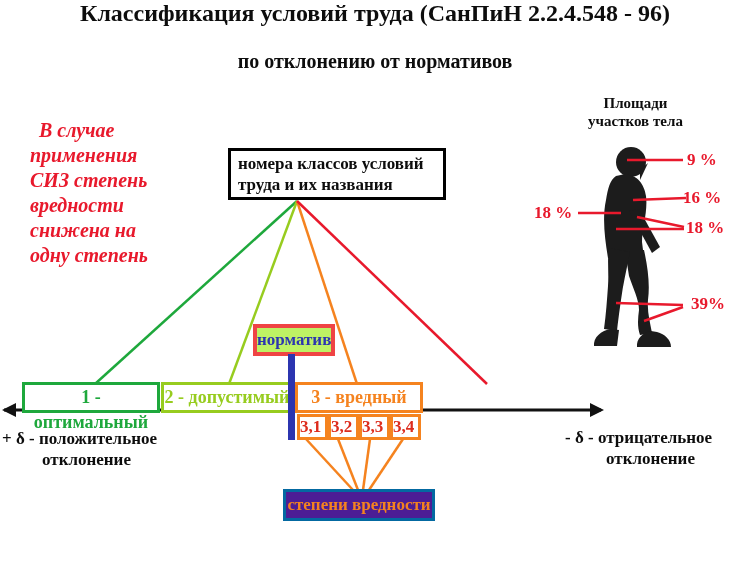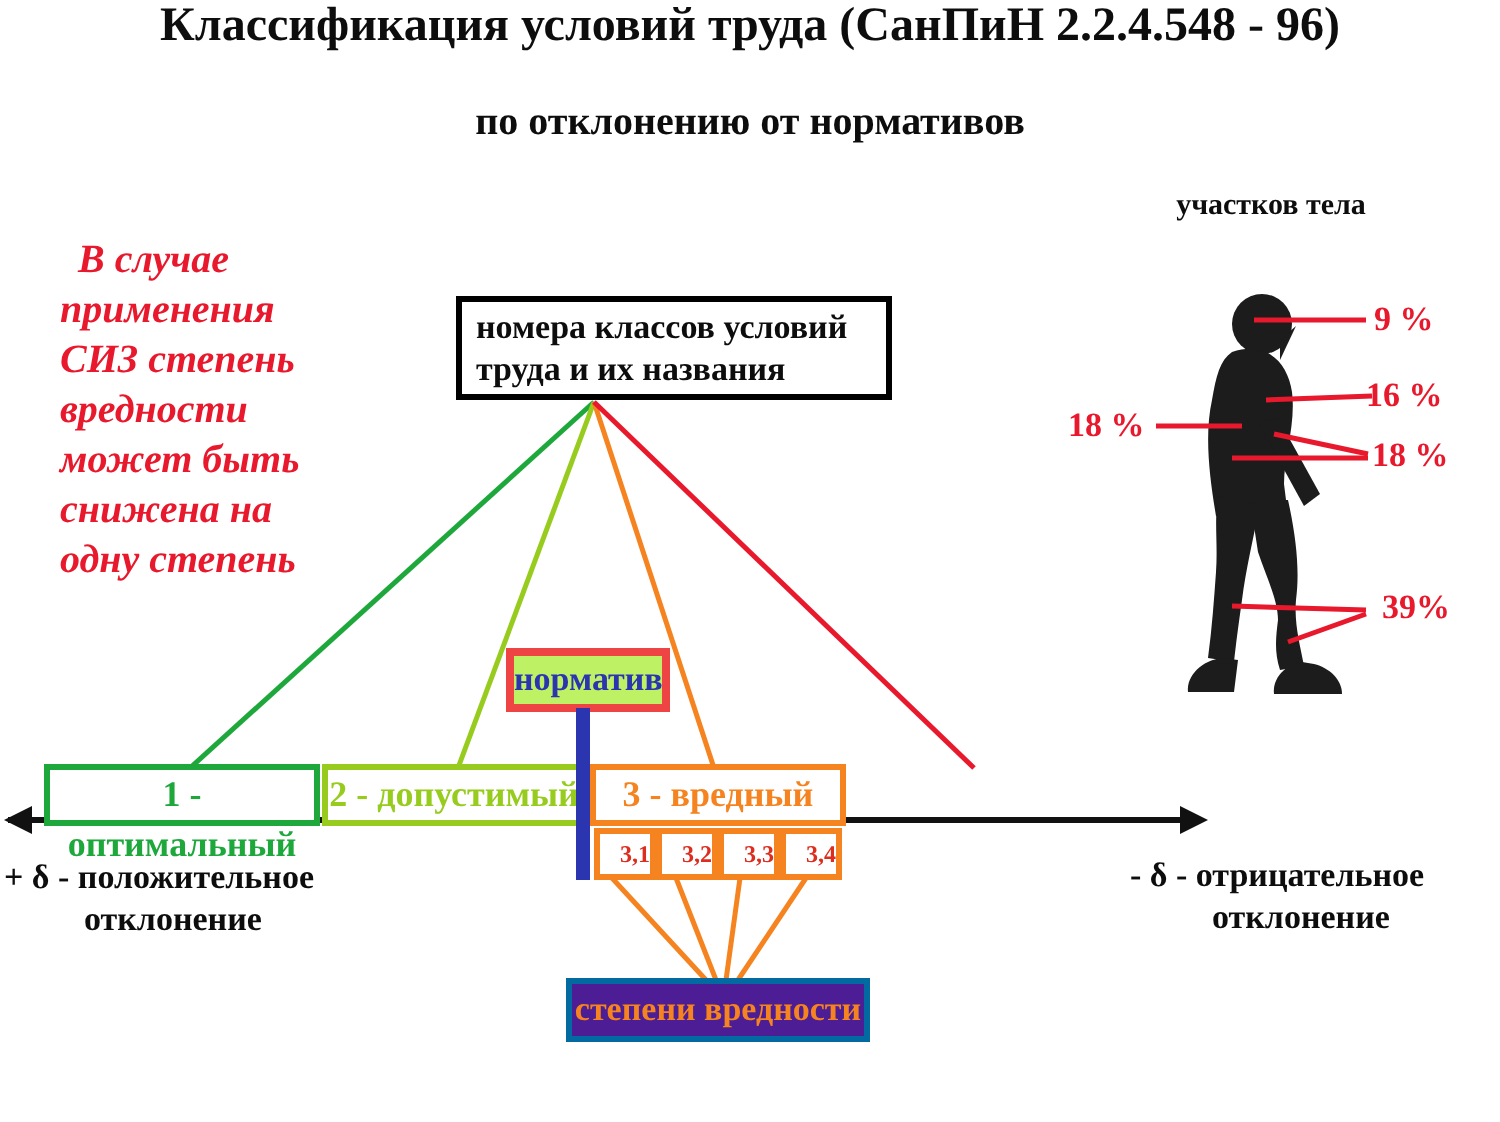--- a/index.html
+++ b/index.html
@@ -25,21 +25,21 @@
             color:#2c35b0;font-size:17px;font-weight:bold;text-align:center;line-height:24px;}
 
   .cls{top:382px;height:25px;background:#fff;border-width:3px;border-style:solid;
        font-size:18px;font-weight:bold;text-align:center;line-height:25px;}
   .cls1{left:22px;width:132px;border-color:#1ea83c;color:#1ea83c;}
   .cls2{left:161px;width:126px;border-color:#97cc1f;color:#97cc1f;}
   .cls3{left:295px;width:122px;border-color:#f5831f;color:#f5831f;}
   .cls4{left:430px;width:120px;border-color:#e8192c;color:#e8192c;}
 
   .deg{top:414px;width:25px;height:20px;background:#fff;border:3px solid #f5831f;
-       color:#dd2d1e;font-size:12px;font-weight:bold;text-align:right;line-height:20px;}
+       color:#dd2d1e;font-size:17px;font-weight:bold;text-align:left;line-height:20px;}
   .deg1{left:297px;} .deg2{left:328px;} .deg3{left:359px;} .deg4{left:390px;}
 
   .sev-box{left:283px;top:489px;width:146px;height:26px;background:#4c1d95;border:3px solid #0369a1;
            color:#f5831f;font-size:17px;font-weight:bold;text-align:center;line-height:26px;}
 
   .axis-lbl{color:#0d0d0d;font-size:17px;font-weight:bold;white-space:nowrap;}
 
   .body-title{left:558px;top:94px;width:155px;text-align:center;color:#0d0d0d;font-size:15px;line-height:18px;font-weight:bold;}
   .pct{color:#e8192c;font-size:17px;font-weight:bold;white-space:nowrap;}
 
@@ -92,21 +92,20 @@
   </svg>
 
   <div class="abs title1 z2">Классификация условий труда (СанПиН 2.2.4.548 - 96)</div>
   <div class="abs title2 z2">по отклонению  от нормативов</div>
 
   <div class="abs note z2">
     <div>В случае</div>
     <div>применения</div>
     <div>СИЗ  степень</div>
     <div>вредности</div>
-    <div>может быть</div>
     <div>снижена на</div>
     <div>одну степень</div>
   </div>
 
   <div class="abs hdr-box z2">
     <div>номера классов условий</div>
     <div>труда и их названия</div>
   </div>
 
   <div class="abs norm-box z2">норматив</div>
@@ -123,20 +122,21 @@
   <div class="abs sev-box z2">степени вредности</div>
 
   <div class="abs blue-line z3"></div>
 
   <div class="abs axis-lbl z2" style="left:2px;top:429px;">+ δ - положительное</div>
   <div class="abs axis-lbl z2" style="left:42px;top:450px;">отклонение</div>
   <div class="abs axis-lbl z2" style="left:565px;top:428px;">- δ - отрицательное</div>
   <div class="abs axis-lbl z2" style="left:606px;top:449px;">отклонение</div>
 
   <div class="abs body-title z2">
+    <div>Площади</div>
     <div>участков тела</div>
   </div>
 
   <div class="abs pct z2" style="left:687px;top:150px;">9 %</div>
   <div class="abs pct z2" style="left:683px;top:188px;">16 %</div>
   <div class="abs pct z2" style="left:534px;top:203px;">18 %</div>
   <div class="abs pct z2" style="left:686px;top:218px;">18 %</div>
   <div class="abs pct z2" style="left:691px;top:294px;">39%</div>
 
 </div>

